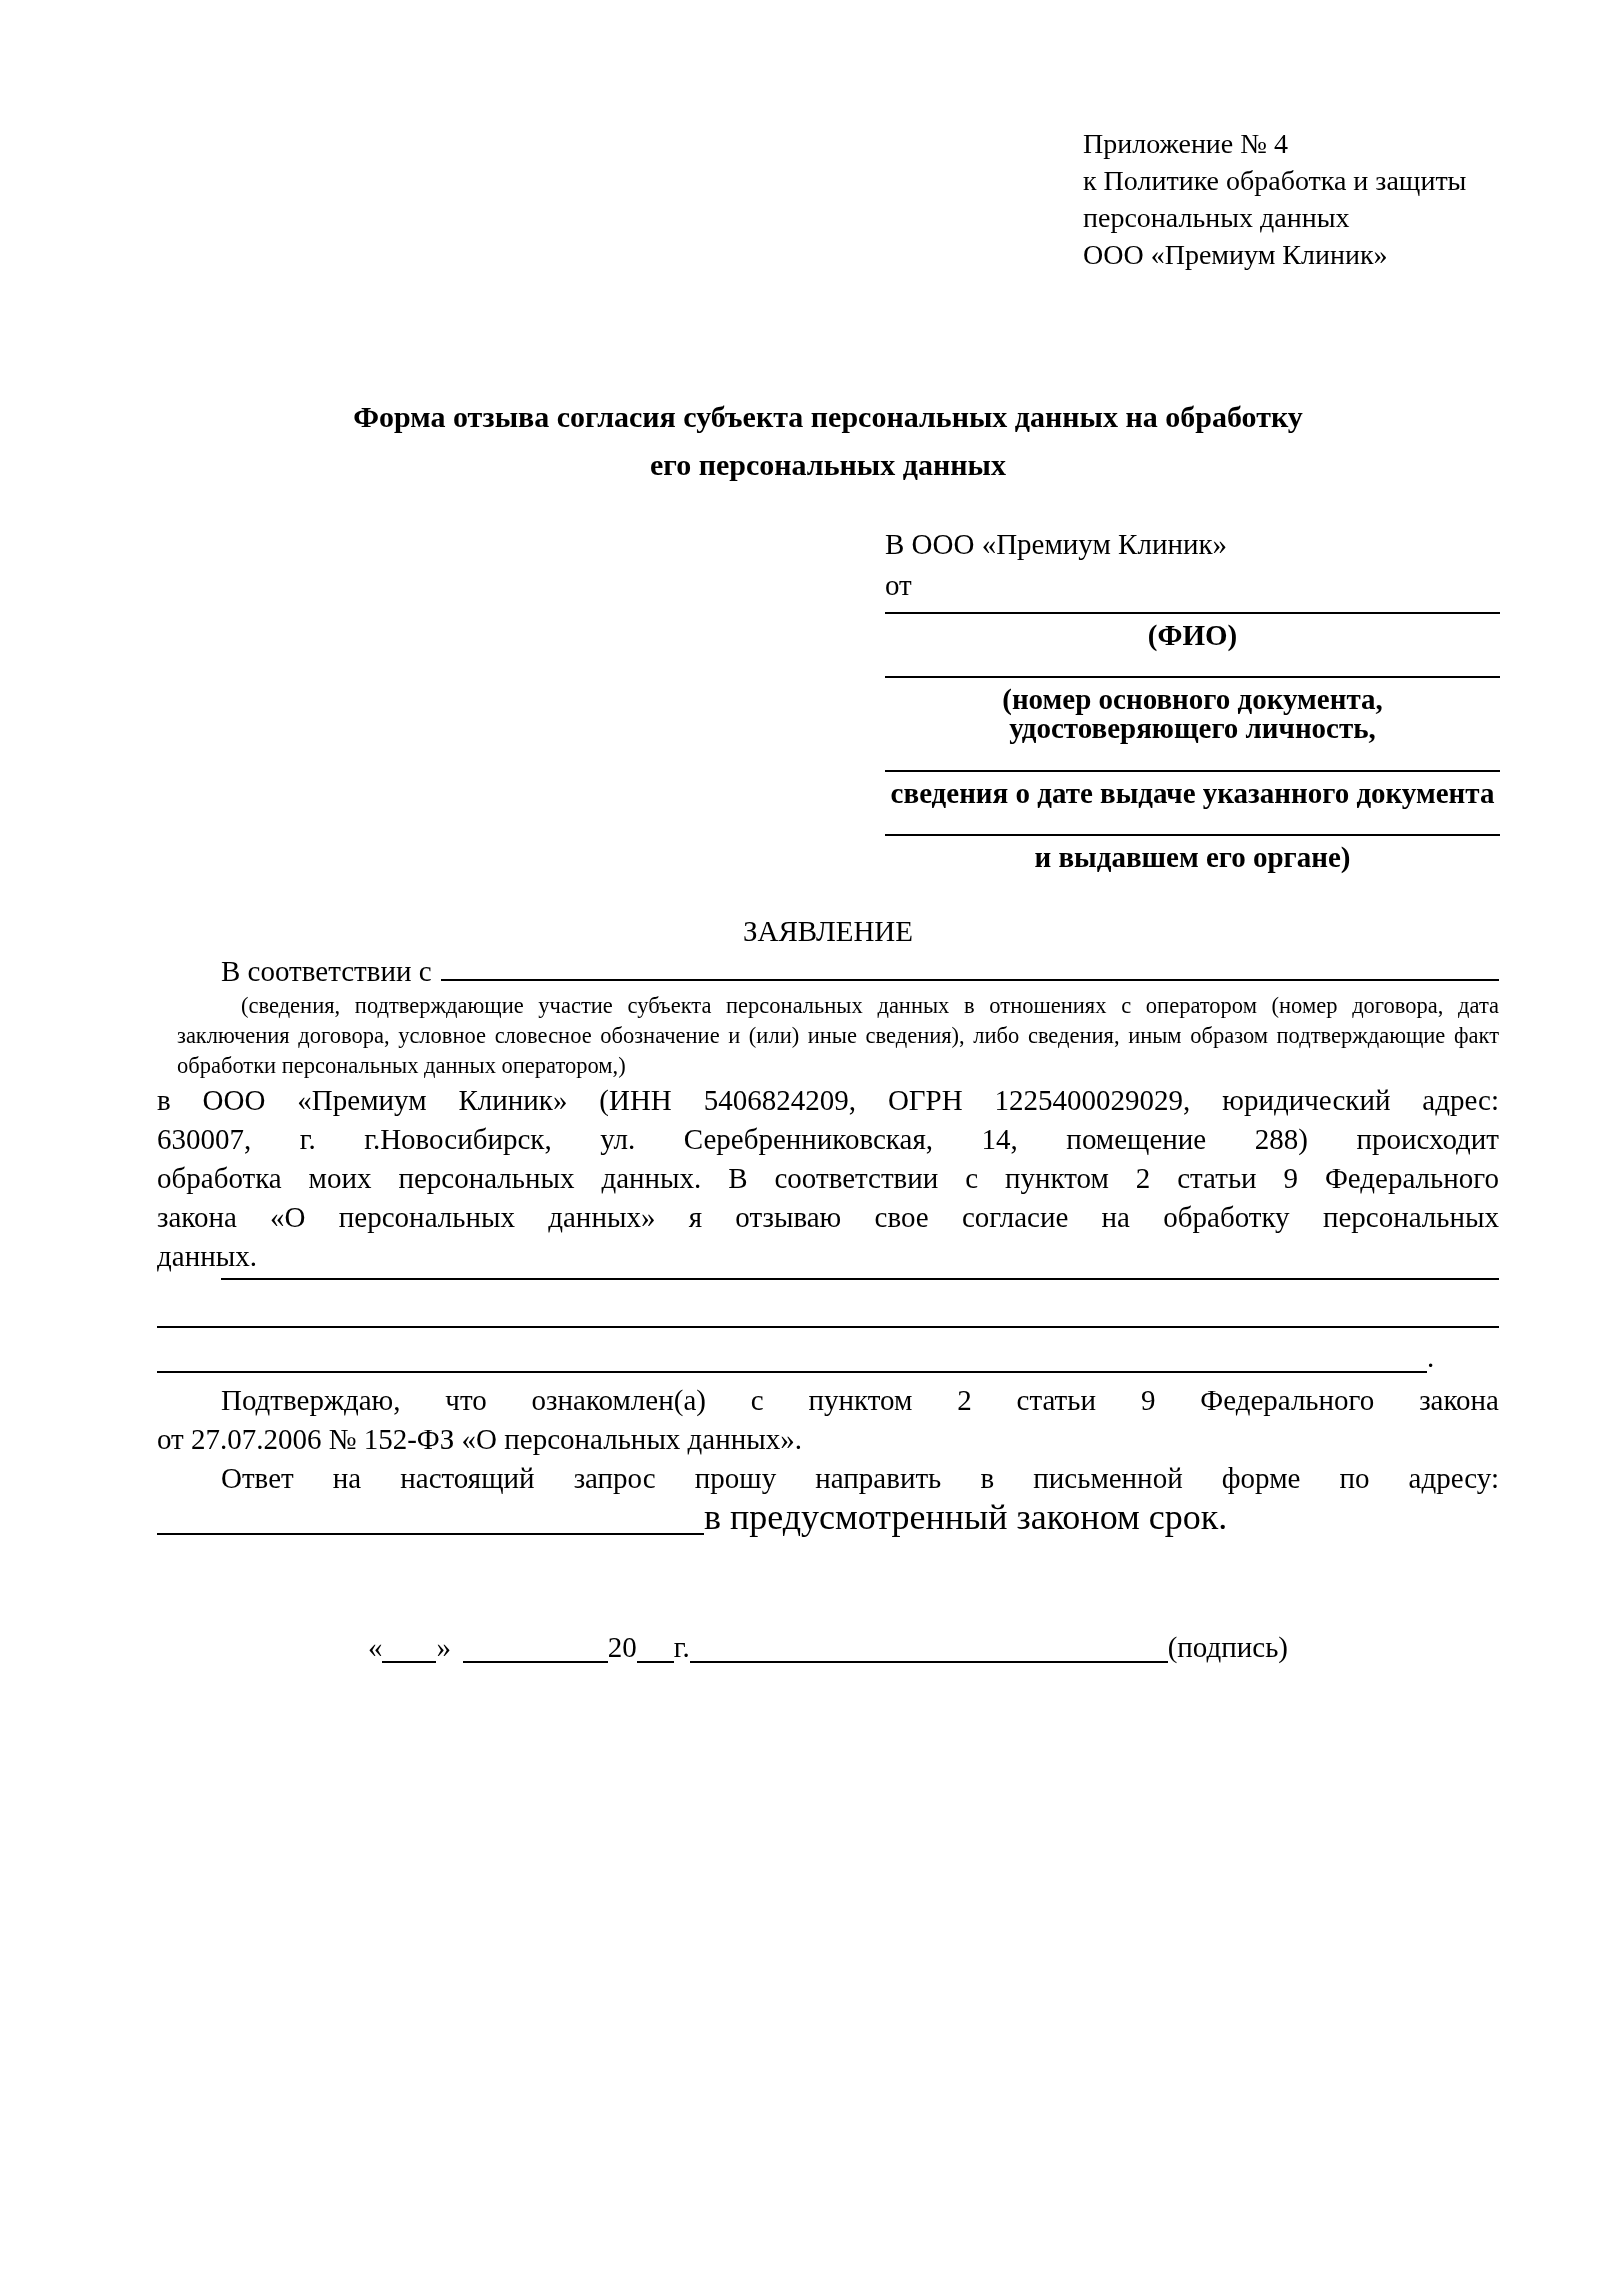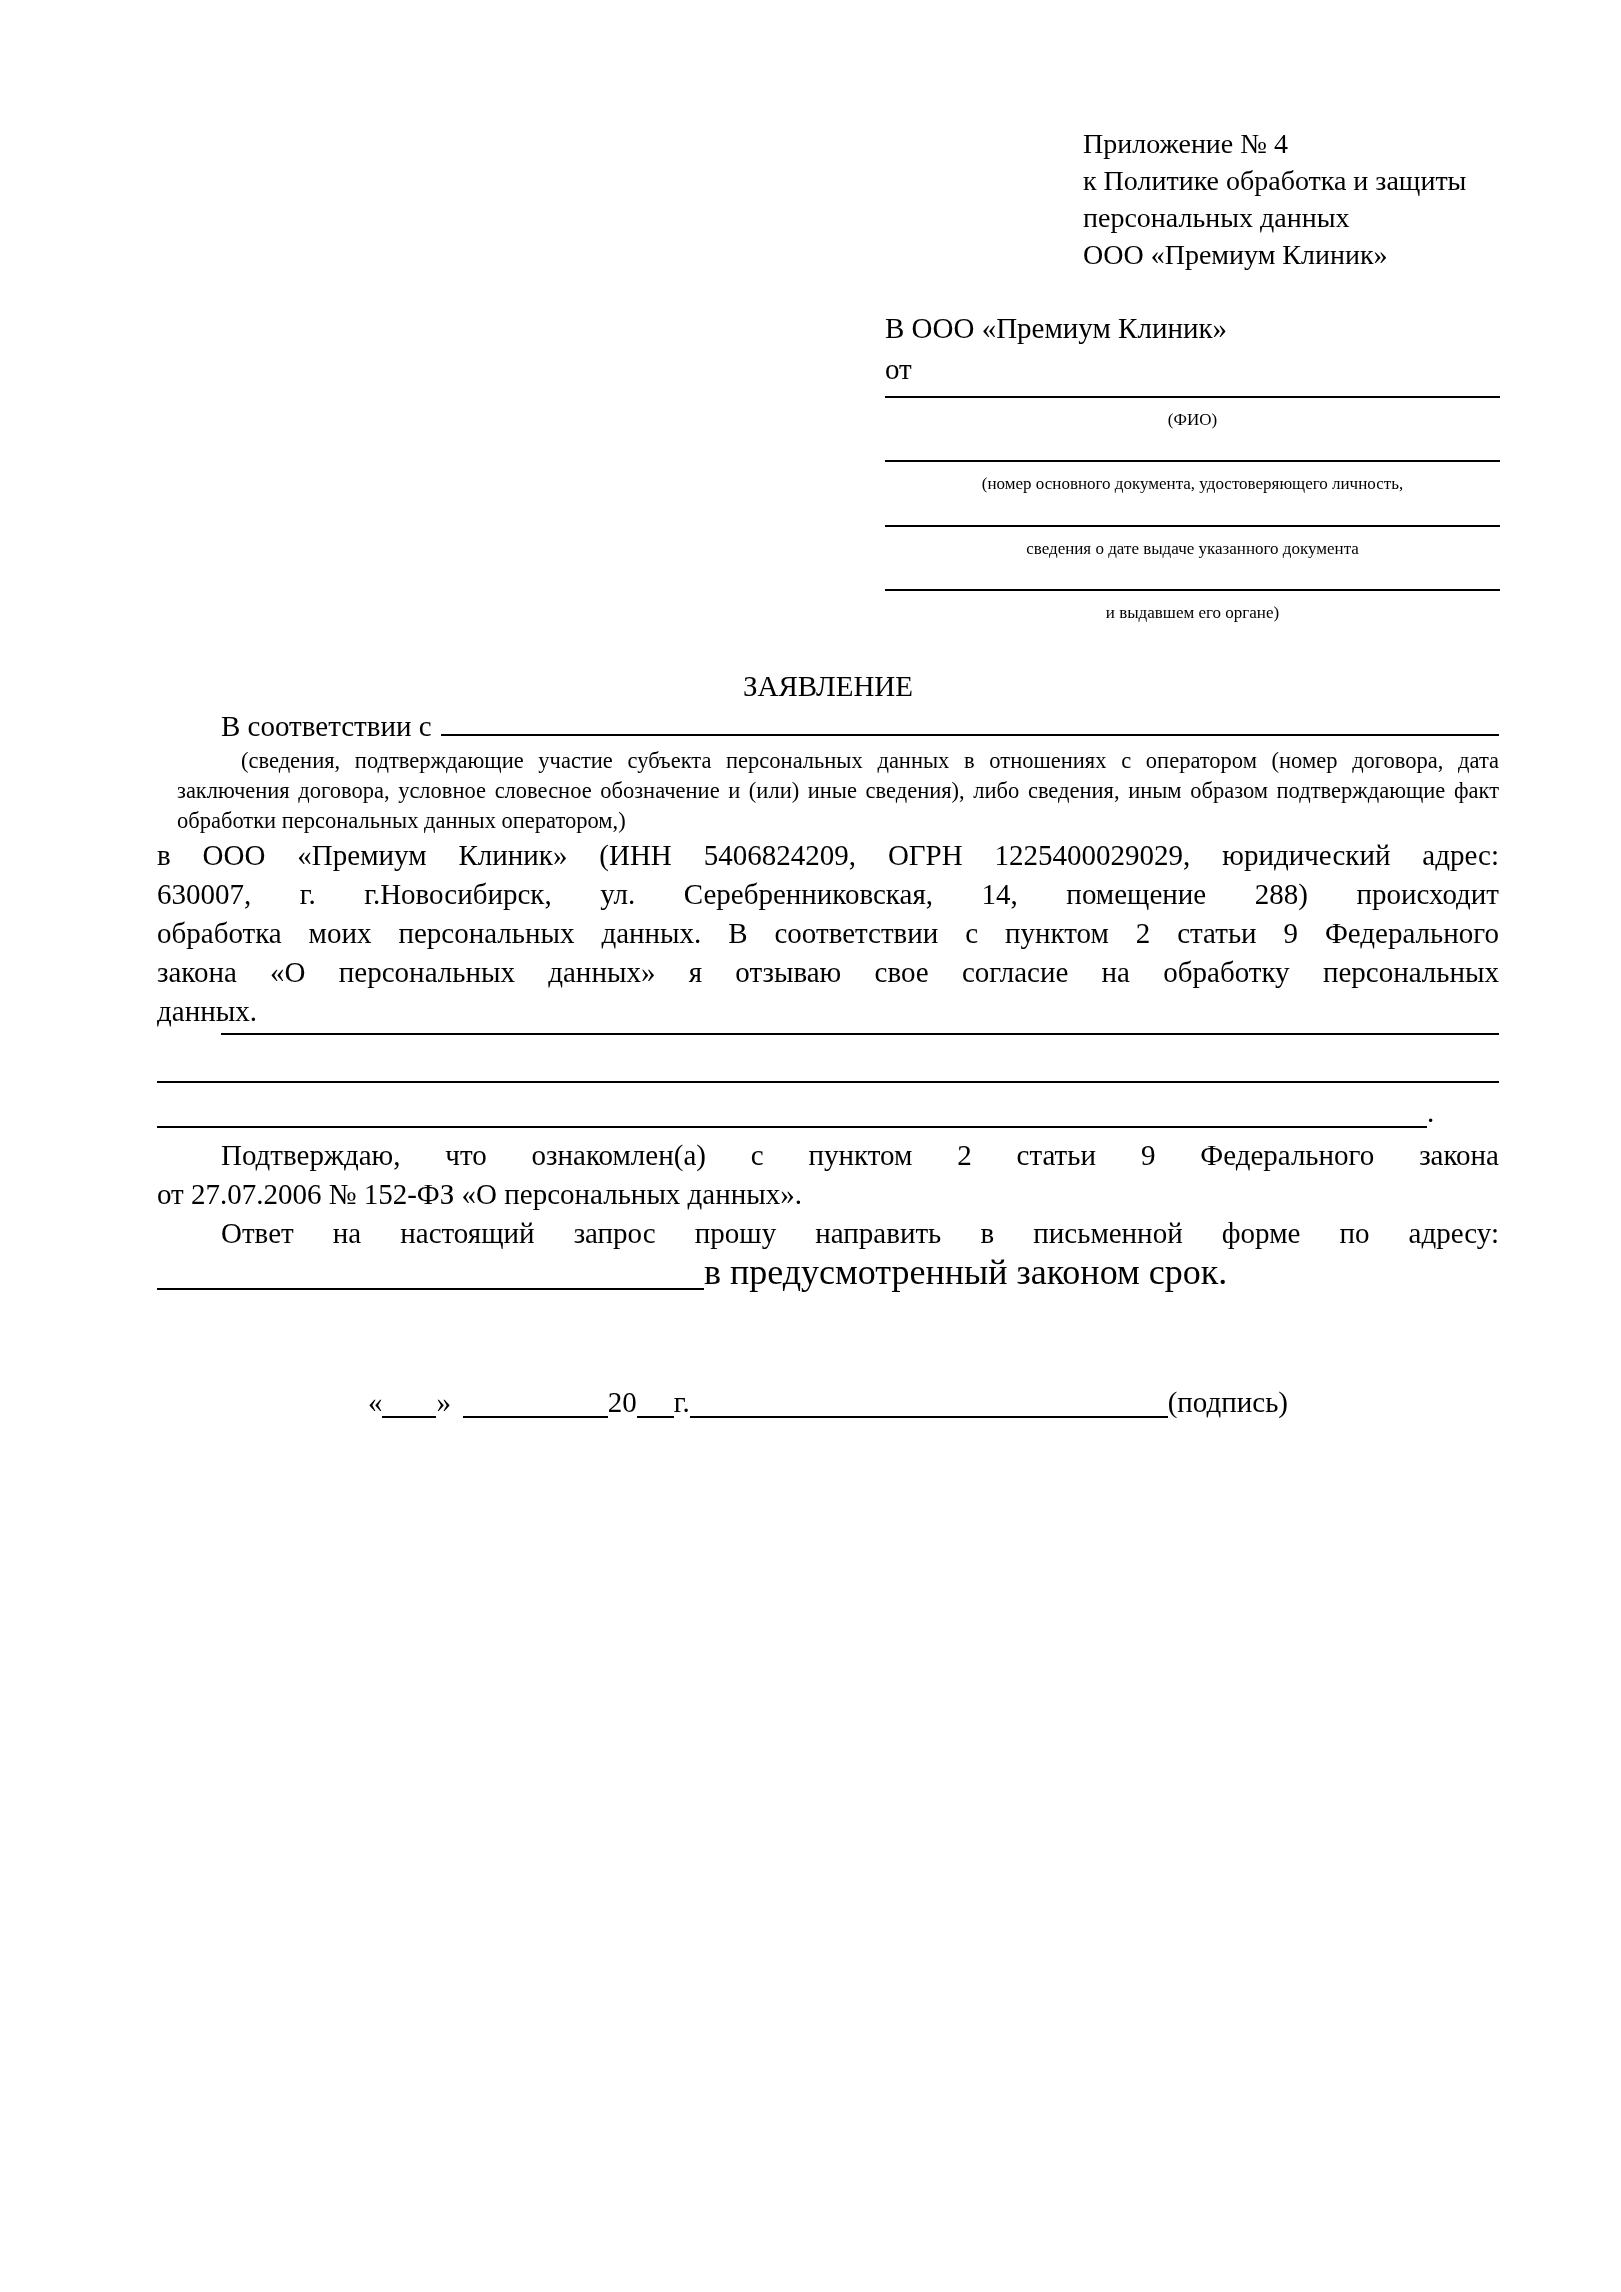--- a/index.html
+++ b/index.html
@@ -40,23 +40,24 @@
     width: 615px;
     font-size: 29px;
     line-height: 41px;
   }
   .addressee .rule {
     border-top: 2.9px solid #000;
     margin-top: 5.9px;
   }
   .addressee .caption {
     text-align: center;
-    font-size: 17px;
+    font-size: 29px;
     line-height: 29px;
     margin-top: 6.9px;
+    font-weight: bold;
   }
   .addressee .field { margin-bottom: 26.5px; }
   .addressee .field:last-child { margin-bottom: 0; }
   
   .statement-heading {
     margin-top: 39px;
     text-align: center;
     font-size: 29px;
     line-height: 41px;
   }
@@ -151,20 +152,24 @@
 
 <div class="page">
 
   <div class="appendix">
     <div>Приложение № 4</div>
     <div>к Политике обработка и защиты</div>
     <div>персональных данных</div>
     <div>ООО «Премиум Клиник»</div>
   </div>
 
+  <div class="doc-title">
+    <div>Форма отзыва согласия субъекта персональных данных на обработку</div>
+    <div>его персональных данных</div>
+  </div>
 
   <div class="addressee">
     <div>В ООО «Премиум Клиник»</div>
     <div>от</div>
 
     <div class="field">
       <div class="rule"></div>
       <div class="caption">(ФИО)</div>
     </div>
     <div class="field">

